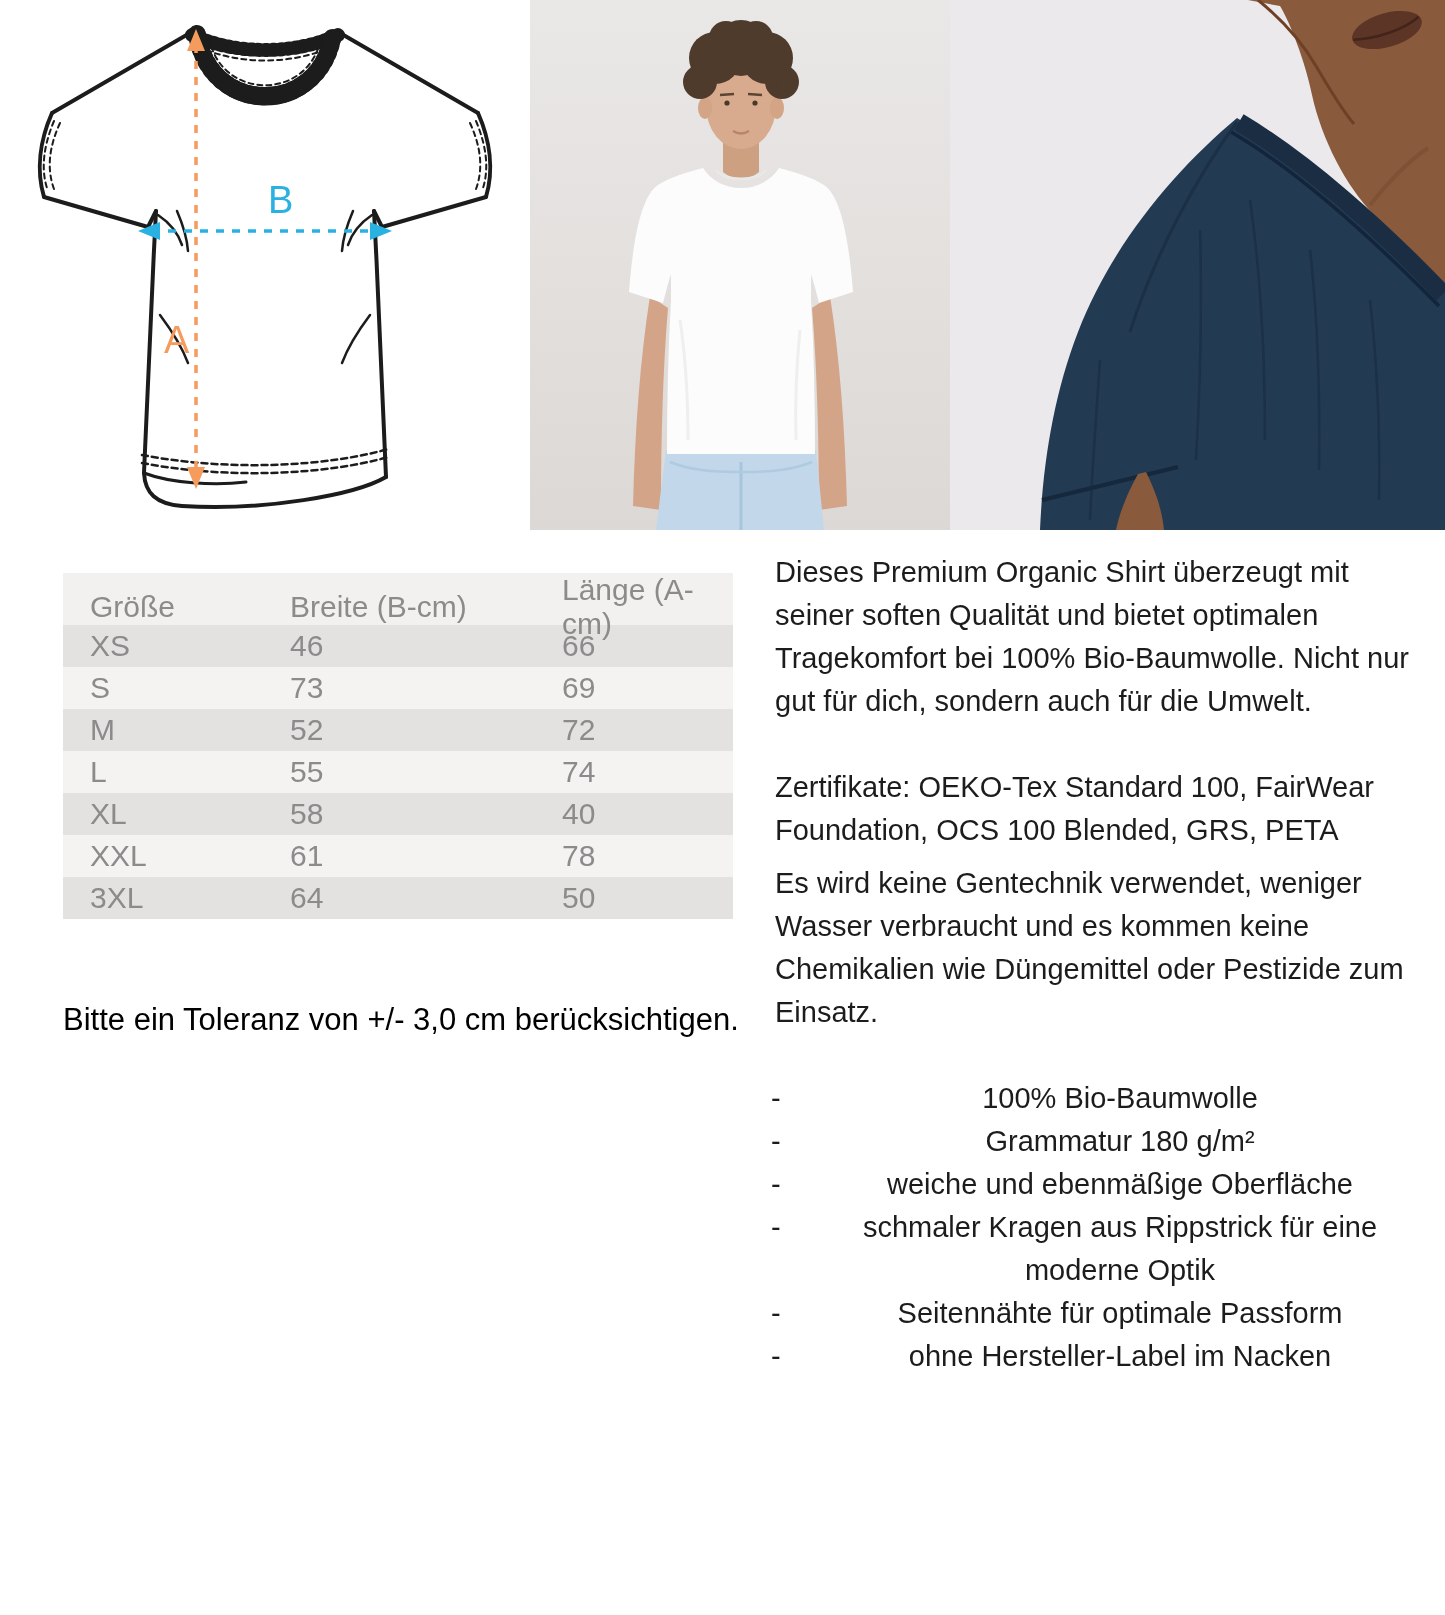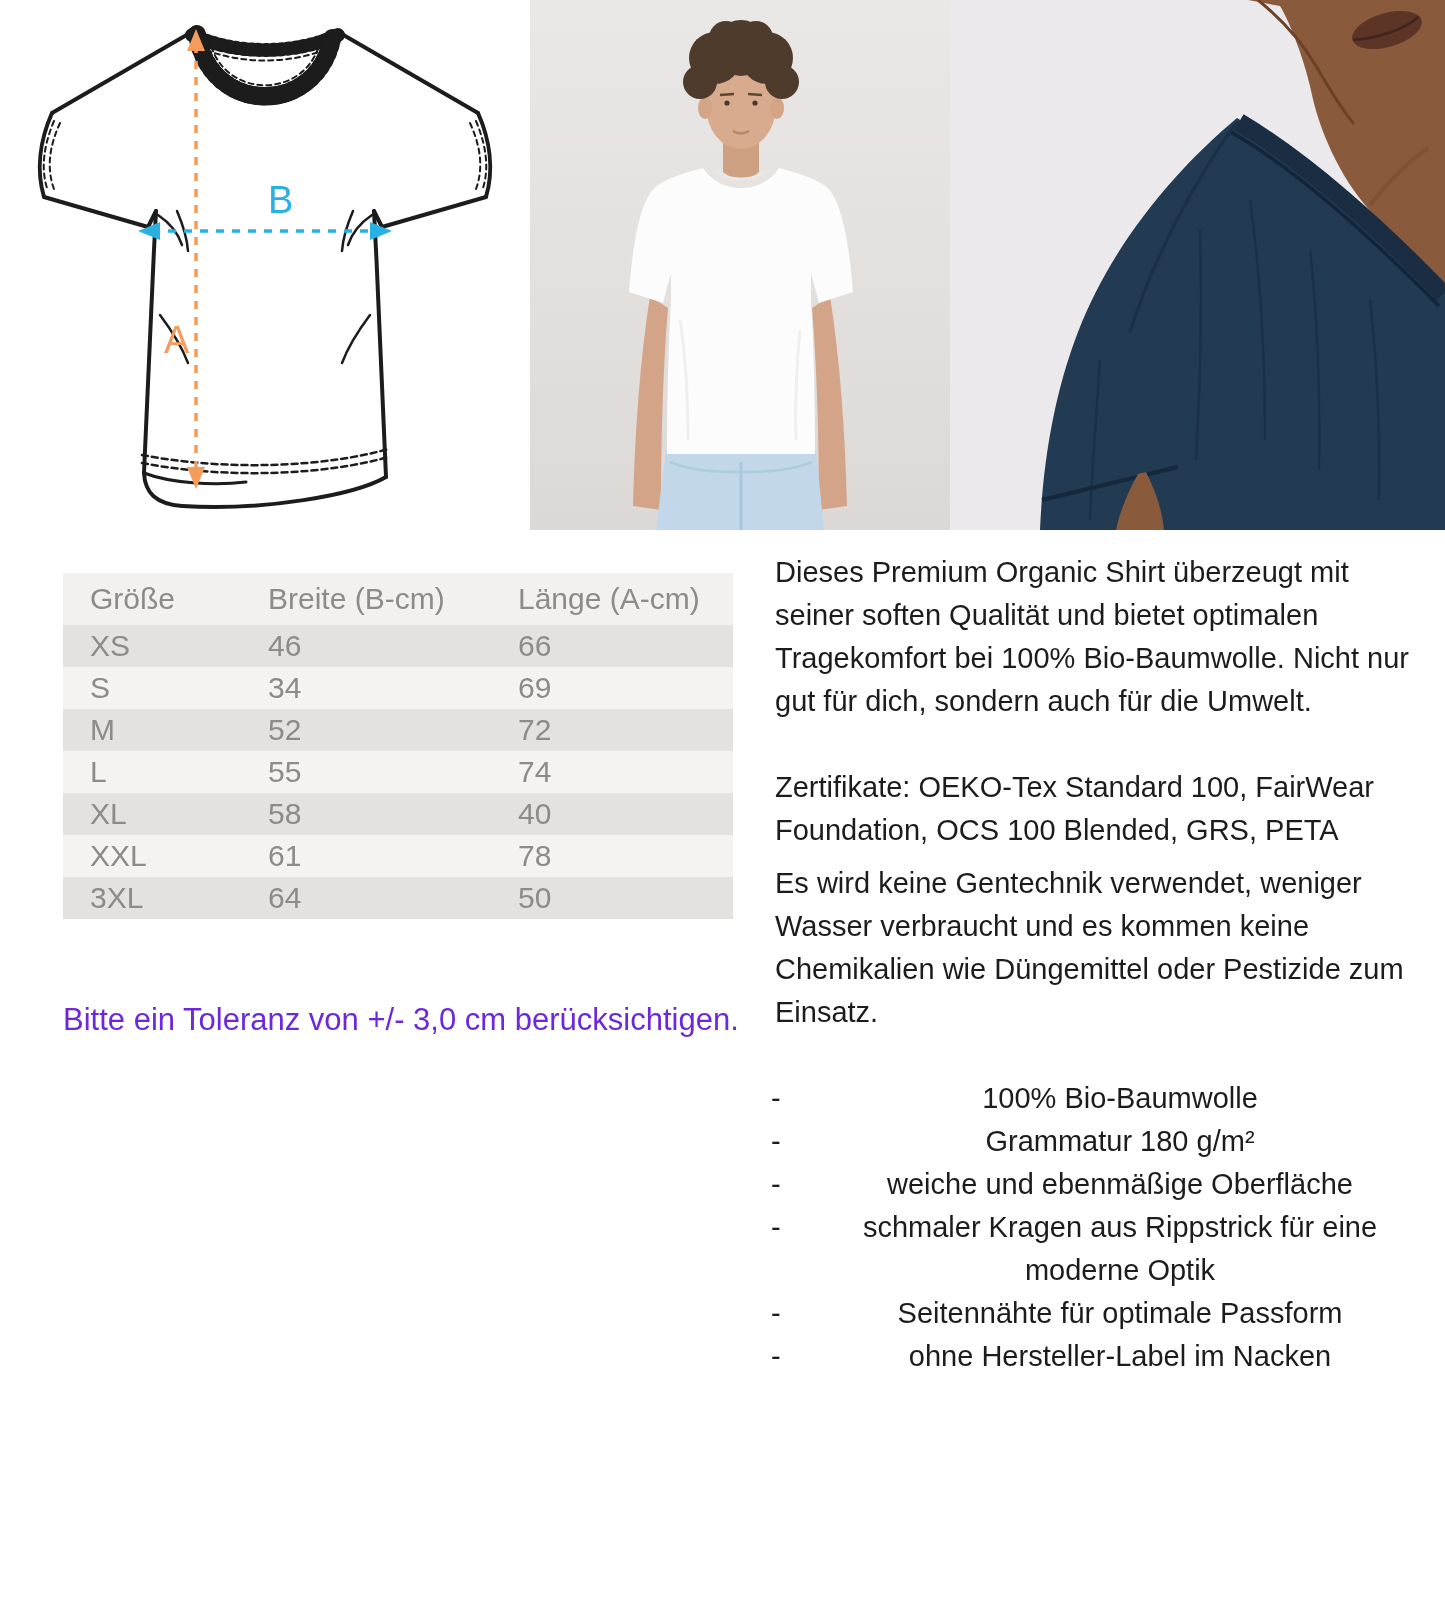--- a/index.html
+++ b/index.html
@@ -11,29 +11,29 @@
   .abs{position:absolute;}
 
   
   #diagram-wrap{left:30px;top:5px;width:470px;height:505px;}
   #model-photo{left:530px;top:0;width:420px;height:530px;}
   #detail-photo{left:950px;top:0;width:495px;height:530px;}
   #model-photo svg,#detail-photo svg,#diagram-wrap svg{display:block;}
 
   
   #size-table{left:63px;top:573px;width:670px;color:#8b8b8b;font-size:30px;}
-  .trow{display:grid;grid-template-columns:205px 250px 1fr;align-items:center;}
+  .trow{display:grid;grid-template-columns:205px 250px 1fr;align-items:center;gap:22px;}
   .trow>div:first-child{padding-left:27px;}
   .thead{height:52px;background:#f2f1ef;}
   .tdata{height:42px;}
   .row-odd{background:#e3e2e0;}
   .row-even{background:#f4f3f1;}
 
   
-  #tolerance{left:63px;top:1002px;width:700px;font-size:31px;color:#6d28d9;}
+  #tolerance{left:63px;top:1002px;width:700px;font-size:31px;color:#000000;}
 
   
   #description{left:765px;top:541px;width:668px;font-size:29px;line-height:43px;color:#1c1c1c;}
   #description p{margin:10px;}
   #description p.gap{margin-top:43px;}
   ul.bullets{list-style:none;margin:43px 0 0 0;padding:0;}
   ul.bullets li{display:flex;}
   ul.bullets li .marker{flex:0 0 36px;padding-left:6px;}
   ul.bullets li .btext{flex:1;text-align:center;}
 </style>
@@ -185,21 +185,21 @@
     <div>Breite (B-cm)</div>
     <div>Länge (A-cm)</div>
   </div>
   <div class="trow tdata row-odd">
     <div>XS</div>
     <div>46</div>
     <div>66</div>
   </div>
   <div class="trow tdata row-even">
     <div>S</div>
-    <div>34</div>
+    <div>73</div>
     <div>69</div>
   </div>
   <div class="trow tdata row-odd">
     <div>M</div>
     <div>52</div>
     <div>72</div>
   </div>
   <div class="trow tdata row-even">
     <div>L</div>
     <div>55</div>

